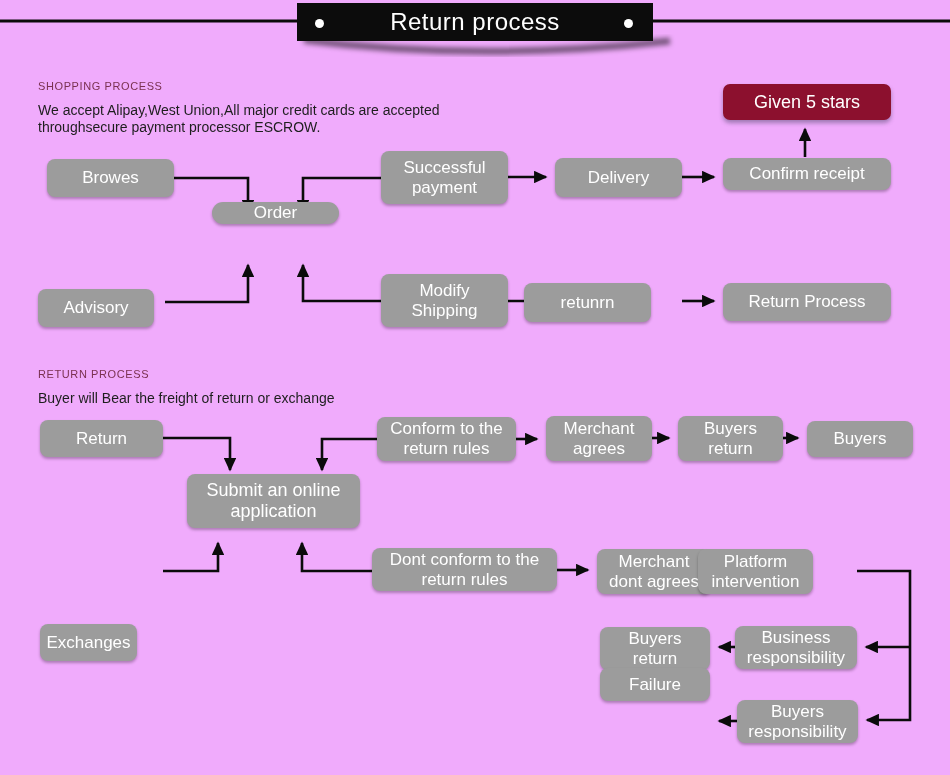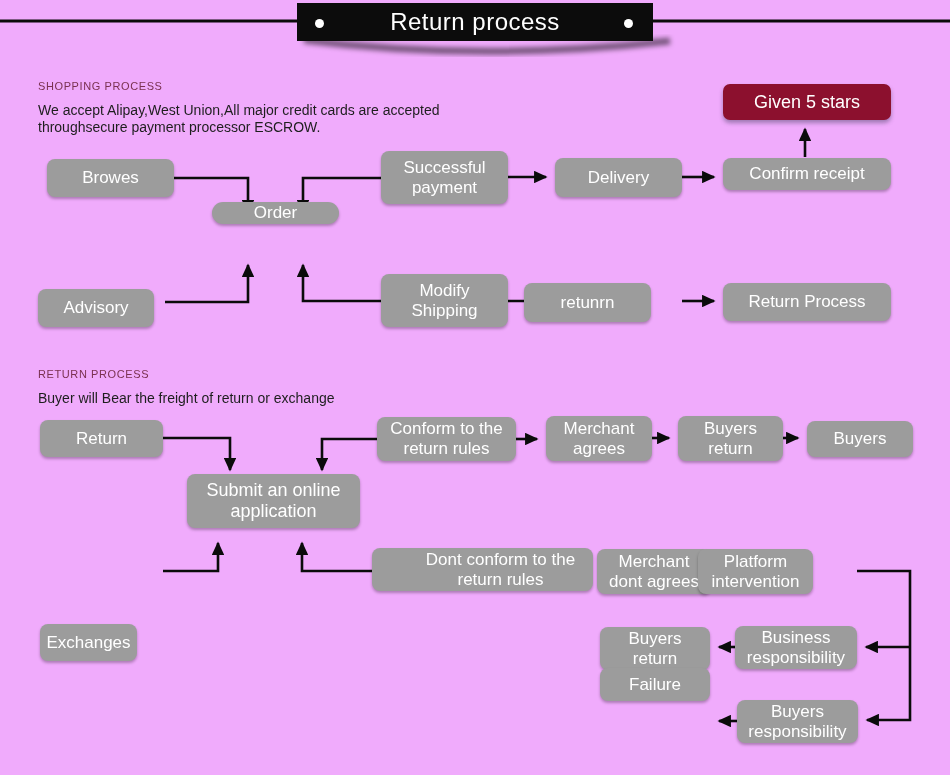--- a/index.html
+++ b/index.html
@@ -109,21 +109,21 @@
   <div class="node" style="left:377px;top:417px;width:139px;height:44px;">Conform to the
 return rules</div>
   <div class="node" style="left:546px;top:416px;width:106px;height:45px;">Merchant
 agrees</div>
   <div class="node" style="left:678px;top:416px;width:105px;height:45px;">Buyers
 return</div>
   <div class="node" style="left:807px;top:421px;width:106px;height:36px;">Buyers</div>
   <div class="node" style="left:187px;top:474px;width:173px;height:54px;font-size:18px;">Submit an online
 application</div>
   <div class="node" style="left:40px;top:580px;width:97px;height:37px;margin-top:44px;">Exchanges</div>
-  <div class="node" style="left:372px;top:548px;width:185px;height:43px;padding-left:36px;">Dont conform to the
+  <div class="node" style="left:372px;top:548px;width:185px;height:43px;">Dont conform to the
 return rules</div>
   <div class="node" style="left:597px;top:549px;width:114px;height:45px;">Merchant
 dont agrees</div>
   <div class="node" style="left:698px;top:549px;width:115px;height:45px;">Platform
 intervention</div>
   <div class="node" style="left:600px;top:627px;width:110px;height:43px;">Buyers
 return</div>
   <div class="node" style="left:735px;top:626px;width:122px;height:43px;">Business
 responsibility</div>
   <div class="node" style="left:600px;top:668px;width:110px;height:33px;">Failure</div>

